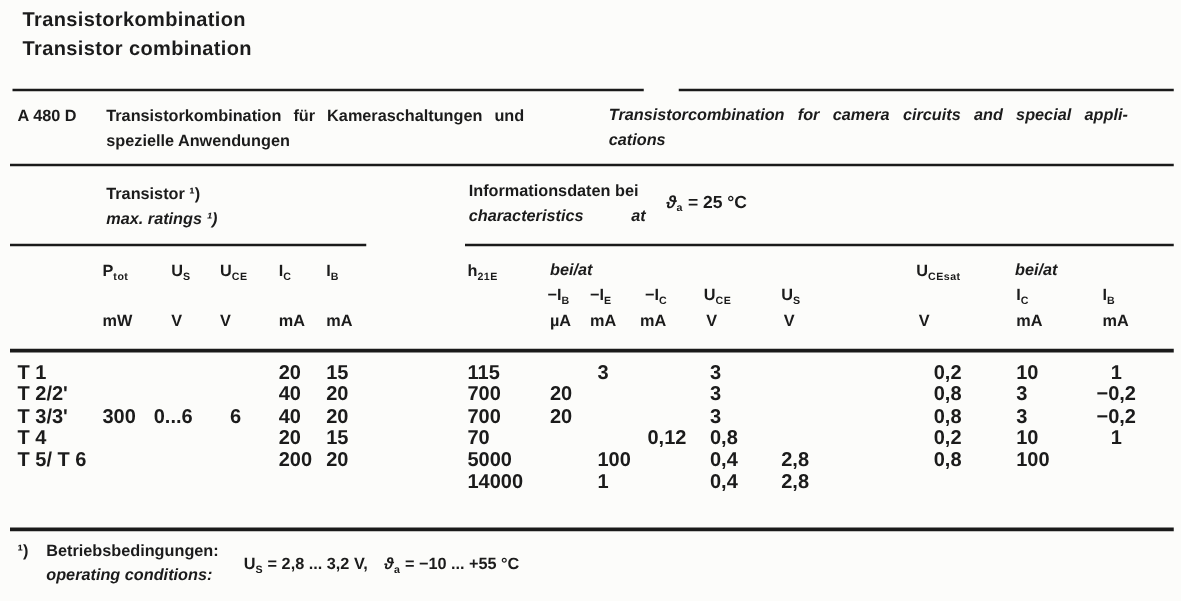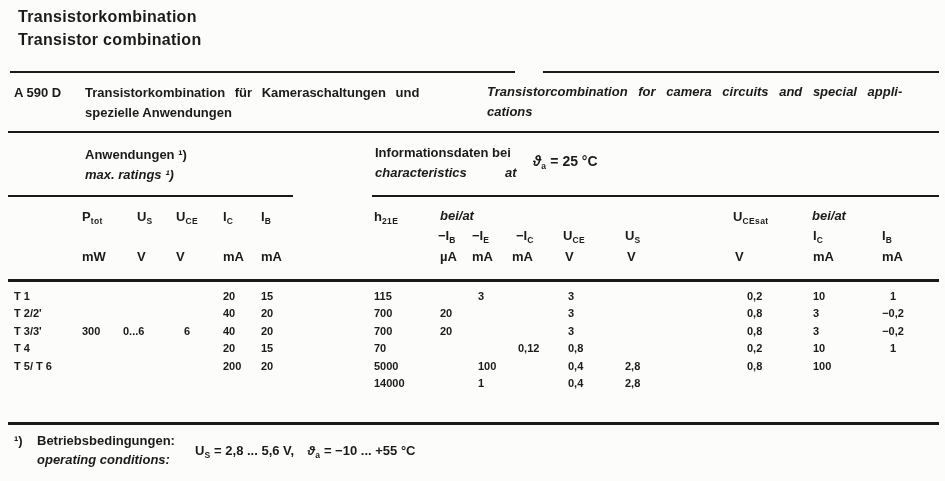--- a/index.html
+++ b/index.html
@@ -10,46 +10,46 @@
   }
   .abs{position:absolute;white-space:nowrap;}
   .rule{position:absolute;background:#1a1a1a;}
   .t16{font-size:16px;letter-spacing:.3px;}
   .t13{font-size:13px;}
   .t14{font-size:14px;}
   .it{font-style:italic;}
   .sb{font-size:8.5px;vertical-align:-3px;letter-spacing:.4px;font-style:normal;}
   .ws6{word-spacing:6px;}
   .ws7{word-spacing:7px;}
-  .row{position:absolute;left:0;width:945px;height:17px;font-size:11px;}
+  .row{position:absolute;left:0;width:945px;height:17px;font-size:16px;}
   .cell{position:absolute;top:0;white-space:nowrap;}
   .cl{left:14px}.cp{left:82px}.cu{left:123px}.cq{left:184px}.ci{left:223px}.cb{left:261px}
   .ch{left:374px}.cmb{left:440px}.cme{left:478px}.cmc{left:518px}.cuc{left:568px}.cus{left:625px}
   .cst{left:747px}.cic{left:813px}.cib{left:872px;width:42px;text-align:center}
 </style>
 </head>
 <body>
 
 <div class="page">
 
   <div class="abs t16" style="left:18px;top:8px">Transistorkombination</div>
   <div class="abs t16" style="left:18px;top:31px">Transistor combination</div>
 
   <div class="rule" style="left:10px;top:71px;width:505px;height:2px"></div>
   <div class="rule" style="left:543px;top:71px;width:396px;height:2px"></div>
 
-  <div class="abs t13" style="left:14px;top:85px">A 590 D</div>
+  <div class="abs t13" style="left:14px;top:85px">A 480 D</div>
   <div class="abs t13 ws6" style="left:85px;top:85px">Transistorkombination für Kameraschaltungen und</div>
   <div class="abs t13 it ws7" style="left:487px;top:84px">Transistorcombination for camera circuits and special appli-</div>
   <div class="abs t13" style="left:85px;top:105px">spezielle Anwendungen</div>
   <div class="abs t13 it" style="left:487px;top:104px">cations</div>
 
   <div class="rule" style="left:8px;top:131px;width:931px;height:2px"></div>
 
-  <div class="abs t13" style="left:85px;top:147px">Anwendungen ¹)</div>
+  <div class="abs t13" style="left:85px;top:147px">Transistor ¹)</div>
   <div class="abs t13 it" style="left:85px;top:167px">max. ratings ¹)</div>
   <div class="abs t13" style="left:375px;top:145px">Informationsdaten bei</div>
   <div class="abs t13 it" style="left:375px;top:165px">characteristics</div>
   <div class="abs t13 it" style="left:505px;top:165px">at</div>
   <div class="abs t14" style="left:533px;top:153px"><span class="it">ϑ</span><sub class="sb">a</sub> <span>= 25 °C</span></div>
 
   <div class="rule" style="left:8px;top:195px;width:285px;height:2px"></div>
   <div class="rule" style="left:372px;top:195px;width:567px;height:2px"></div>
 
   <div class="abs t13" style="left:82px;top:209px"><span>P</span><sub class="sb">tot</sub></div>
@@ -152,19 +152,19 @@
     <span class="cell cus">2,8</span>
   </div>
 
   <div class="rule" style="left:8px;top:422px;width:931px;height:3px"></div>
 
   <div class="abs t13" style="left:14px;top:433px">¹)</div>
   <div class="abs t13 it" style="left:37px;top:452px">operating conditions:</div>
   <div class="abs t13" style="left:37px;top:433px">Betriebsbedingungen:</div>
   <div class="abs t13" style="left:195px;top:443px">
     <span>U</span><sub class="sb">S</sub>
-    <span>= 2,8 ... 5,6 V,</span>
+    <span>= 2,8 ... 3,2 V,</span>
     <span style="display:inline-block;width:6px"></span>
     <span class="it">ϑ</span><sub class="sb">a</sub>
     <span>= −10 ... +55 °C</span>
   </div>
 
 </div>
 
 </body></html>

